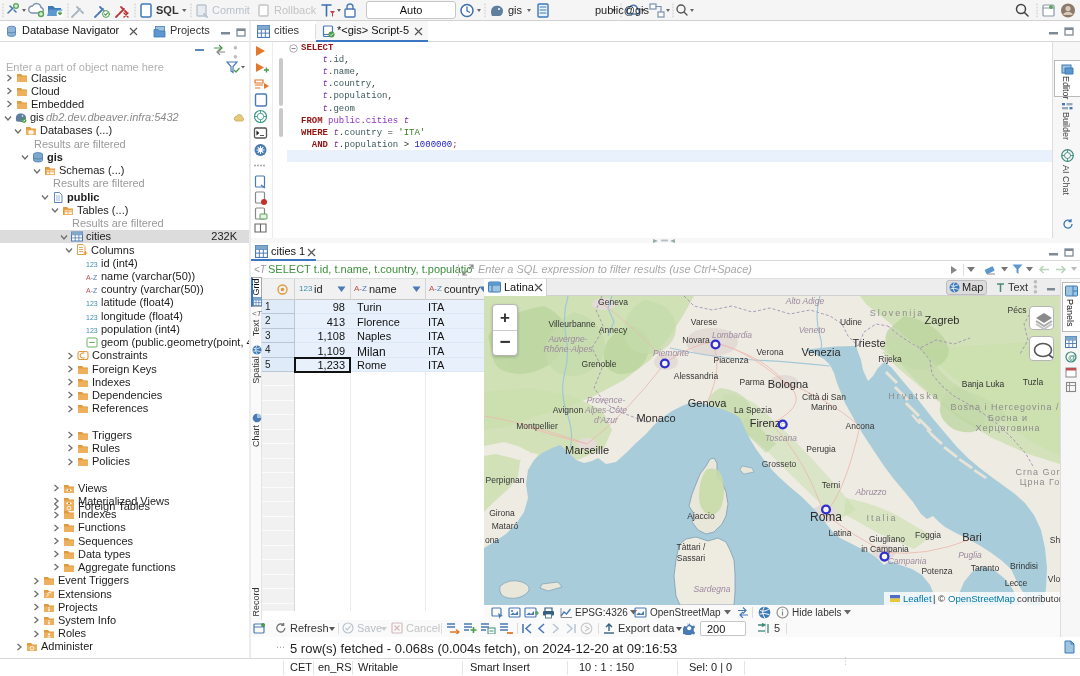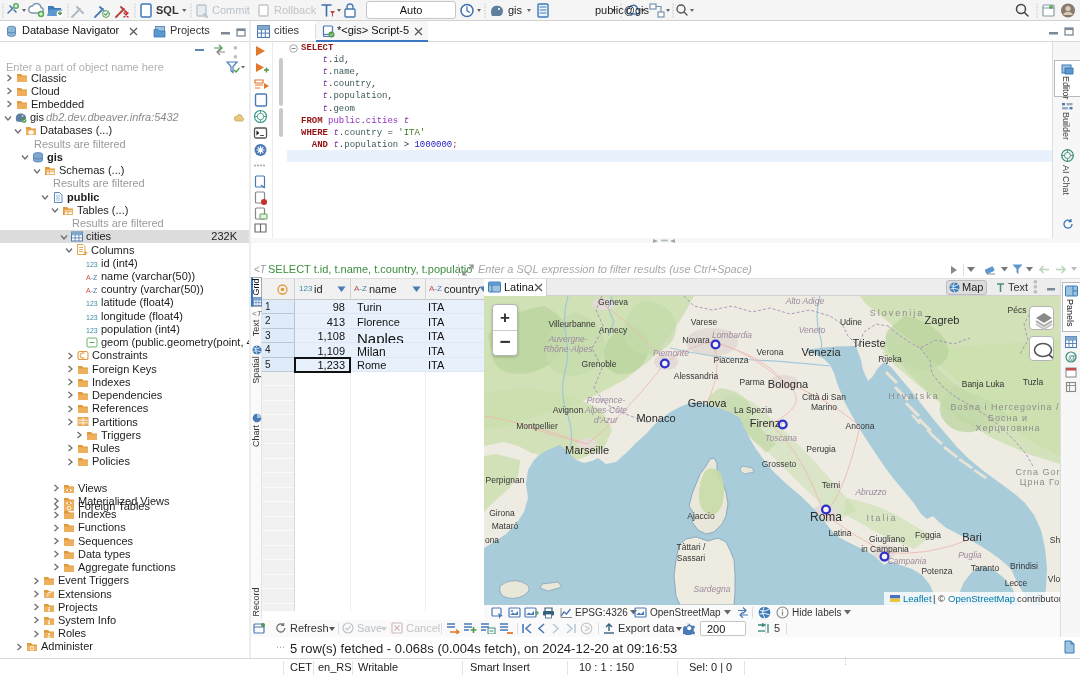--- a/index.html
+++ b/index.html
@@ -466,30 +466,21 @@
 </div>
 <div class="abs" style="left:0;top:381.1px;width:220px;height:13.23px;">
 <svg class="abs" style="left:66px;top:2.6px" width="8" height="8">
           <path d="M2.5 1 L6 4 L2.5 7" stroke="#6e6e6e" stroke-width="1.3" fill="none"></path>
         </svg>
 <svg class="abs" style="left:77px;top:1.1px" width="12" height="11">
           <use href="#i-fold"></use>
         </svg>
 <span class="abs" style="left:92px;top:0.2px;font-size:11px;color:#1c1c1c;font-weight:normal;white-space:nowrap">References</span>
 </div>
-<div class="abs" style="left:0;top:394.4px;width:249px;height:13.23px;">
-<svg class="abs" style="left:66px;top:2.6px" width="8" height="8">
-          <path d="M2.5 1 L6 4 L2.5 7" stroke="#6e6e6e" stroke-width="1.3" fill="none"></path>
-        </svg>
-<svg class="abs" style="left:77px;top:1.1px" width="12" height="11">
-          <use href="#i-part"></use>
-        </svg>
-<span class="abs" style="left:92px;top:0.2px;font-size:11px;color:#1c1c1c;font-weight:normal;white-space:nowrap">Partitions</span>
-</div>
-<div class="abs" style="left:0;top:407.6px;width:267px;height:13.23px;margin-left:9px;">
+<div class="abs" style="left:0;top:407.6px;width:267px;height:13.23px;">
 <svg class="abs" style="left:66px;top:2.6px" width="8" height="8">
           <path d="M2.5 1 L6 4 L2.5 7" stroke="#6e6e6e" stroke-width="1.3" fill="none"></path>
         </svg>
 <svg class="abs" style="left:77px;top:1.1px" width="12" height="11">
           <use href="#i-fold"></use>
         </svg>
 <span class="abs" style="left:92px;top:0.2px;font-size:11px;color:#1c1c1c;font-weight:normal;white-space:nowrap">Triggers</span>
 </div>
 <div class="abs" style="left:0;top:420.8px;width:249px;height:13.23px;">
 <svg class="abs" style="left:66px;top:2.6px" width="8" height="8">
@@ -736,20 +727,37 @@
 
 <div class="abs" style="left:251px;top:238px;width:829px;height:5px;background:#f7f7f7;">
 <svg class="abs" style="left:398px;top:0" width="30" height="5">
         <path d="M4 1 l5 2 l-5 2 z M26 1 l-5 2 l5 2 z" fill="#9aa"></path>
         <rect x="12" y="1.6" width="7" height="1.8" fill="#b5bdc5"></rect>
       </svg>
 </div>
 
 <div class="abs" id="results" style="left:251px;top:243px;width:829px;height:415px;background:#fff;">
 
+<div class="abs" style="left:0;top:0;width:829px;height:18px;background:#fff;border-bottom:1px solid #d8d8d8;">
+<div class="abs" style="left:0;top:0;width:65px;height:18px;border-bottom:2px solid #3c77c2;"></div>
+<svg class="abs" style="left:4px;top:2px" width="13" height="13">
+          <use href="#i-grid"></use>
+        </svg>
+<span class="abs" style="left:20px;top:2px;font-size:11px;color:#111">cities 1</span>
+<svg class="abs" style="left:56px;top:5px" width="9" height="9">
+          <path d="M1 1 l7 7 M8 1 l-7 7" stroke="#555" stroke-width="1.2"></path>
+        </svg>
+<svg class="abs" style="left:797px;top:4px" width="12" height="10">
+          <rect x="1" y="6" width="9" height="2.5" fill="#7d8a96"></rect>
+        </svg>
+<svg class="abs" style="left:813px;top:3px" width="11" height="11">
+          <rect x="1" y="3" width="8" height="7" fill="none" stroke="#7d8a96" stroke-width="1.3"></rect>
+          <rect x="1" y="3" width="8" height="2" fill="#7d8a96"></rect>
+        </svg>
+</div>
 
 <div class="abs" style="left:0;top:18px;width:829px;height:18px;background:#fff;border-bottom:1px solid #e0e0e0;">
 <span class="abs" style="left:3px;top:3px;font-size:10px;color:#999;font-style:italic">&lt;T</span>
 <span class="abs" style="left:17px;top:2px;font-size:11px;color:#3d8e3d;white-space:nowrap">SELECT t.id, t.name, t.country, t.populatio</span>
 <div class="abs" style="left:207px;top:3px;width:1px;height:12px;background:#ccc"></div>
 <svg class="abs" style="left:211px;top:3px" width="12" height="12">
           <path d="M7 1 h4 v4 M11 1 l-4 4 M5 11 h-4 v-4 M1 11 l4-4" stroke="#888" stroke-width="1.2" fill="none"></path>
         </svg>
 <span class="abs" style="left:227px;top:2px;font-size:11px;color:#a8a8a8;font-style:italic;white-space:nowrap">Enter a SQL expression to filter results (use Ctrl+Space)</span>
 <svg class="abs" style="left:698px;top:4px" width="10" height="10">
@@ -834,21 +842,21 @@
 <span class="abs" style="left:106px;top:58.0px;font-size:11px;color:#111">Turin</span>
 <span class="abs" style="left:177px;top:58.0px;font-size:11px;color:#111">ITA</span>
 <div class="abs" style="left:11px;top:71.0px;width:33px;height:14.5px;background:#dfebf8;border-bottom:1px solid #b9c6d6;border-right:1px solid #b9c6d6;font-size:10px;color:#222;padding-left:3px;line-height:14px">2</div>
 <div class="abs" style="left:44px;top:71.0px;width:189px;height:14.5px;background:#e8f1fb;border-bottom:1px solid #dce8f5;"></div>
 <span class="abs" style="left:44px;top:72.5px;width:50px;text-align:right;font-size:11px;color:#111">413</span>
 <span class="abs" style="left:106px;top:72.5px;font-size:11px;color:#111">Florence</span>
 <span class="abs" style="left:177px;top:72.5px;font-size:11px;color:#111">ITA</span>
 <div class="abs" style="left:11px;top:85.5px;width:33px;height:14.5px;background:#dfebf8;border-bottom:1px solid #b9c6d6;border-right:1px solid #b9c6d6;font-size:10px;color:#222;padding-left:3px;line-height:14px">3</div>
 <div class="abs" style="left:44px;top:85.5px;width:189px;height:14.5px;background:#e8f1fb;border-bottom:1px solid #dce8f5;"></div>
 <span class="abs" style="left:44px;top:87.0px;width:50px;text-align:right;font-size:11px;color:#111">1,108</span>
-<span class="abs" style="left:106px;top:87.0px;font-size:15px;color:#111">Naples</span>
+<span class="abs" style="left:106px;top:87.0px;font-size:11px;color:#111">Naples</span>
 <span class="abs" style="left:177px;top:87.0px;font-size:11px;color:#111">ITA</span>
 <div class="abs" style="left:11px;top:100.0px;width:33px;height:14.5px;background:#dfebf8;border-bottom:1px solid #b9c6d6;border-right:1px solid #b9c6d6;font-size:10px;color:#222;padding-left:3px;line-height:14px">4</div>
 <div class="abs" style="left:44px;top:100.0px;width:189px;height:14.5px;background:#e8f1fb;border-bottom:1px solid #dce8f5;"></div>
 <span class="abs" style="left:44px;top:101.5px;width:50px;text-align:right;font-size:11px;color:#111">1,109</span>
 <span class="abs" style="left:106px;top:101.5px;font-size:12px;color:#111">Milan</span>
 <span class="abs" style="left:177px;top:101.5px;font-size:11px;color:#111">ITA</span>
 <div class="abs" style="left:11px;top:114.5px;width:33px;height:14.5px;background:#dfebf8;border-bottom:1px solid #b9c6d6;border-right:1px solid #b9c6d6;font-size:10px;color:#222;padding-left:3px;line-height:14px">5</div>
 <div class="abs" style="left:44px;top:114.5px;width:189px;height:14.5px;background:#e8f1fb;border-bottom:1px solid #dce8f5;"></div>
 <span class="abs" style="left:44px;top:116.0px;width:50px;text-align:right;font-size:11px;color:#111">1,233</span>
 <span class="abs" style="left:106px;top:116.0px;font-size:11px;color:#111">Rome</span>

